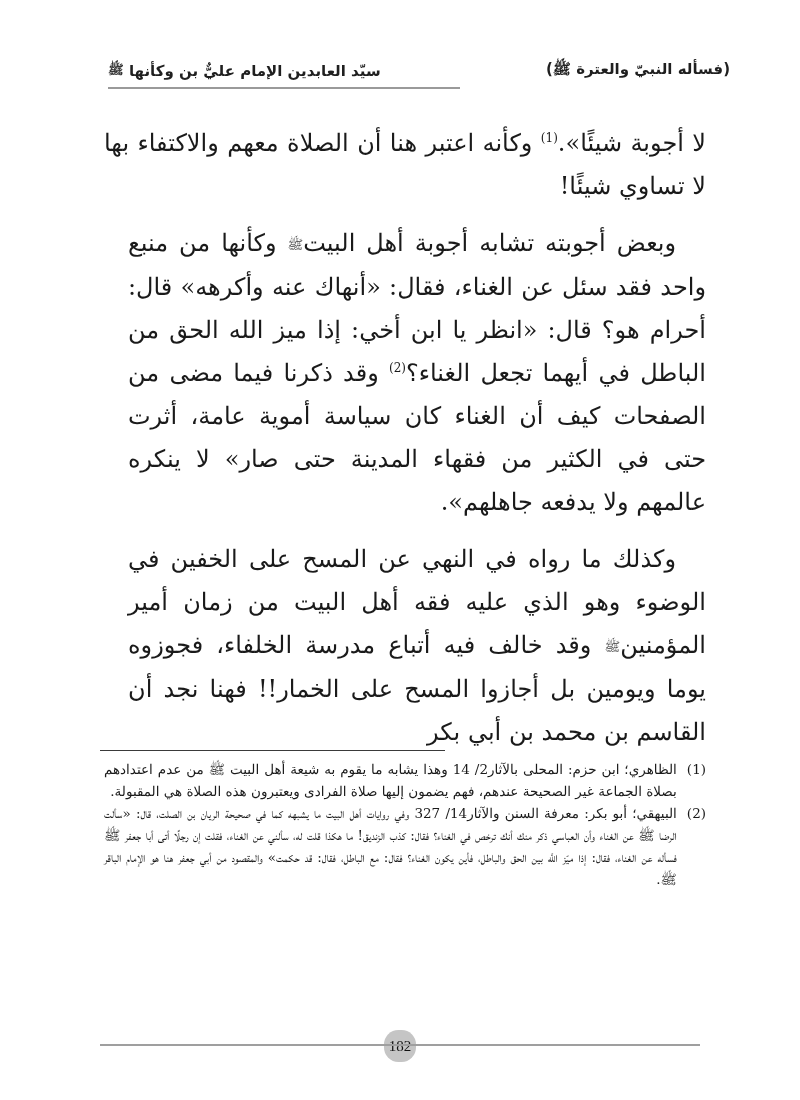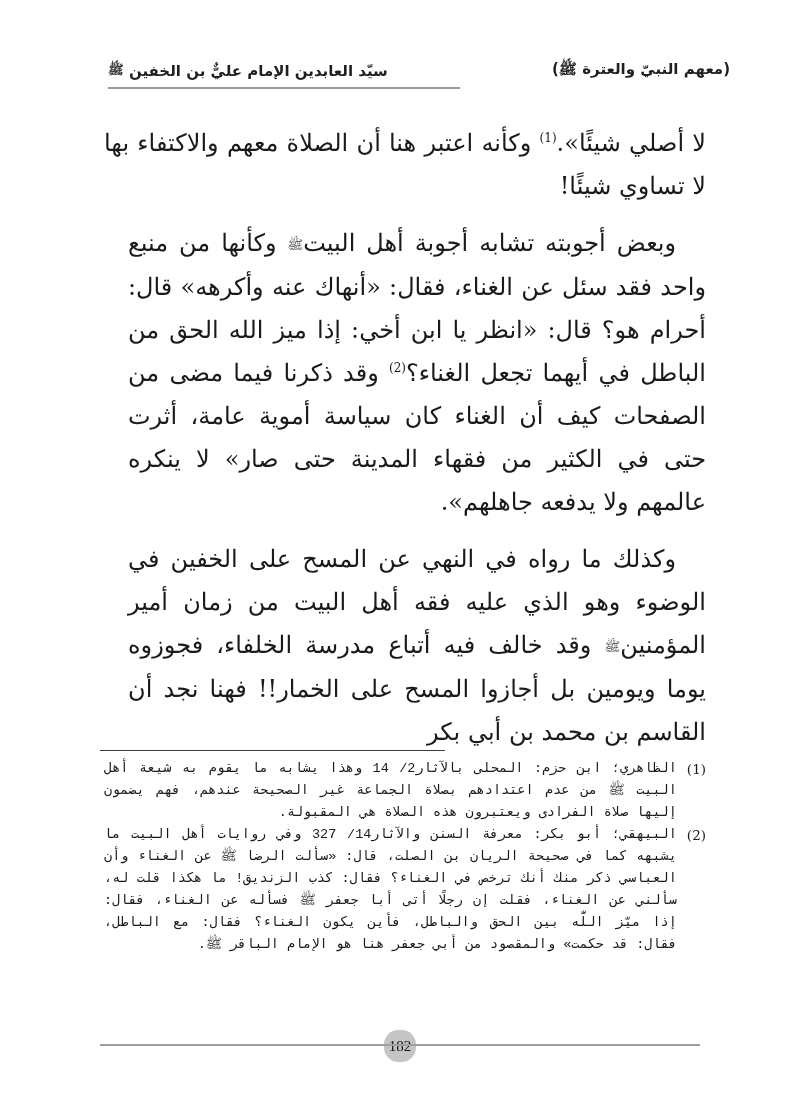--- a/index.html
+++ b/index.html
@@ -24,50 +24,50 @@
     .honorific { font-size: 13px; vertical-align: middle; color: #333; }
 
     .fn-rule { position: absolute; left: 100px; width: 345px; top: 750px; height: 1px; background: #3a3a3a; }
 
     .footnotes {
       position: absolute; left: 104px; right: 94px; top: 758px;
       font-family: "DejaVu Serif", serif; font-size: 13.5px; line-height: 22px; text-align: justify;
     }
     .footnote { display: flex; gap: 10px; margin: 0; }
     .footnote .fn-num { flex: 0 0 auto; }
-    .footnote .fn-text { flex: 1 1 auto; font-family: Liberation Mono, monospace; }
+    .footnote .fn-text { flex: 1 1 auto; }
 
     .page-footer { position: absolute; left: 100px; right: 100px; top: 1030px; height: 30px; }
     .footer-line { position: absolute; top: 14px; height: 2px; background: #9f9f9f; }
     .footer-line.left { left: 0; width: 330px; }
     .footer-line.right { right: 0; width: 330px; }
     .page-number-badge {
       position: absolute; left: 50%; top: 0; width: 32px; height: 32px; margin-left: -16px;
       background: #c5c5c5; border-radius: 45%;
       display: flex; align-items: center; justify-content: center;
       font-family: "Liberation Serif", serif; font-size: 15px; color: #111; direction: ltr;
     }
   </style>
 </head>
 <body>
 
 <div class="page">
 
   <div class="running-header">
-    <span>(معهم النبيّ والعترة ﷺ)</span>
+    <span>(فسأله النبيّ والعترة ﷺ)</span>
     <span>
-      <span>سيّد العابدين الإمام عليٌّ بن الخفين</span>
+      <span>سيّد العابدين الإمام عليٌّ بن وكأنها</span>
       <span class="honorific">ﷺ</span>
     </span>
   </div>
   <div class="header-rule"></div>
 
   <div class="body-text">
     <p>
-      <span>لا أصلي شيئًا».</span><sup class="ref">(1)</sup><span> وكأنه اعتبر هنا أن الصلاة معهم والاكتفاء بها لا تساوي شيئًا!</span>
+      <span>لا أجوبة شيئًا».</span><sup class="ref">(1)</sup><span> وكأنه اعتبر هنا أن الصلاة معهم والاكتفاء بها لا تساوي شيئًا!</span>
     </p>
     <p class="indent">
       <span>وبعض أجوبته تشابه أجوبة أهل البيت</span><span class="honorific">ﷺ</span><span> وكأنها من منبع واحد فقد سئل عن الغناء، فقال: «أنهاك عنه وأكرهه» قال: أحرام هو؟ قال: «انظر يا ابن أخي: إذا ميز الله الحق من الباطل في أيهما تجعل الغناء؟</span><sup class="ref">(2)</sup><span> وقد ذكرنا فيما مضى من الصفحات كيف أن الغناء كان سياسة أموية عامة، أثرت حتى في الكثير من فقهاء المدينة حتى صار» لا ينكره عالمهم ولا يدفعه جاهلهم».</span>
     </p>
     <p class="indent">
       <span>وكذلك ما رواه في النهي عن المسح على الخفين في الوضوء وهو الذي عليه فقه أهل البيت من زمان أمير المؤمنين</span><span class="honorific">ﷺ</span><span> وقد خالف فيه أتباع مدرسة الخلفاء، فجوزوه يوما ويومين بل أجازوا المسح على الخمار!! فهنا نجد أن القاسم بن محمد بن أبي بكر</span>
     </p>
   </div>
 
   <div class="fn-rule"></div>

